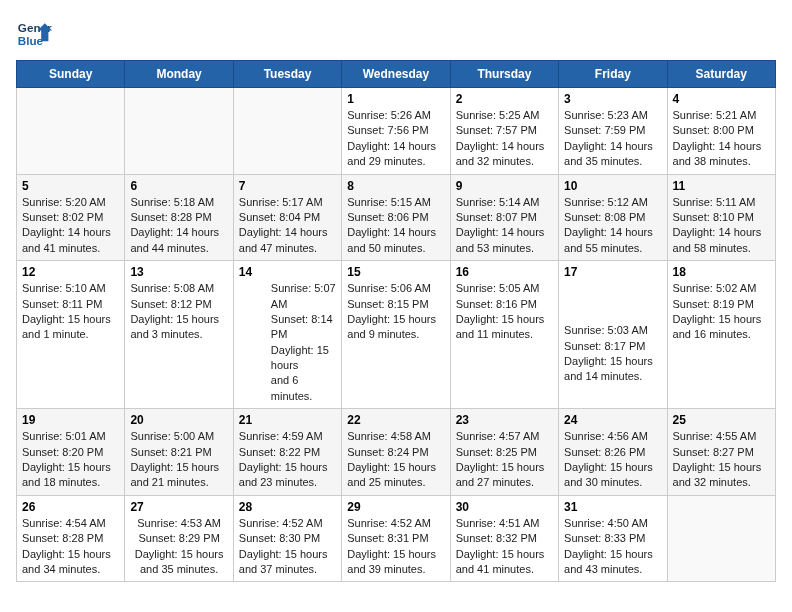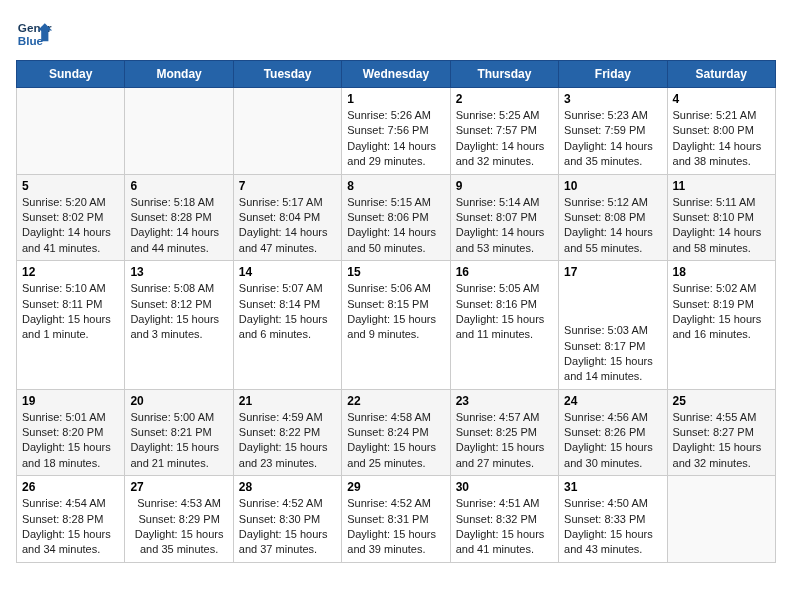--- a/index.html
+++ b/index.html
@@ -196,21 +196,21 @@
         </td>
         <td>
           <span class="day-num">13</span>
           <div class="day-info" style="white-space: pre-line;">Sunrise: 5:08 AM
 Sunset: 8:12 PM
 Daylight: 15 hours
 and 3 minutes.</div>
         </td>
         <td>
           <span class="day-num">14</span>
-          <div class="day-info" style="white-space: pre-line;">Sunrise: 5:07 AM
+          <div class="day-info" style="white-space: pre-line; margin-left: 32px;">Sunrise: 5:07 AM
 Sunset: 8:14 PM
 Daylight: 15 hours
 and 6 minutes.</div>
         </td>
         <td>
           <span class="day-num">15</span>
           <div class="day-info" style="white-space: pre-line;">Sunrise: 5:06 AM
 Sunset: 8:15 PM
 Daylight: 15 hours
 and 9 minutes.</div>

